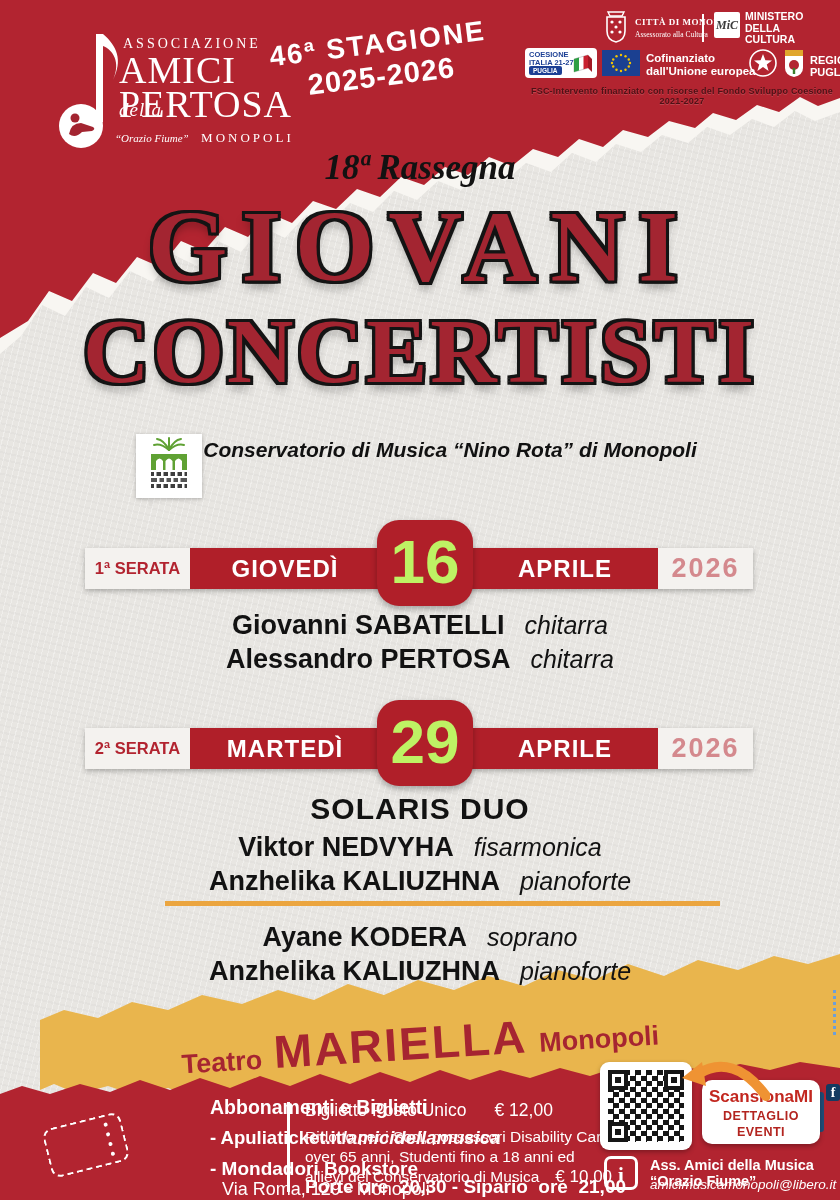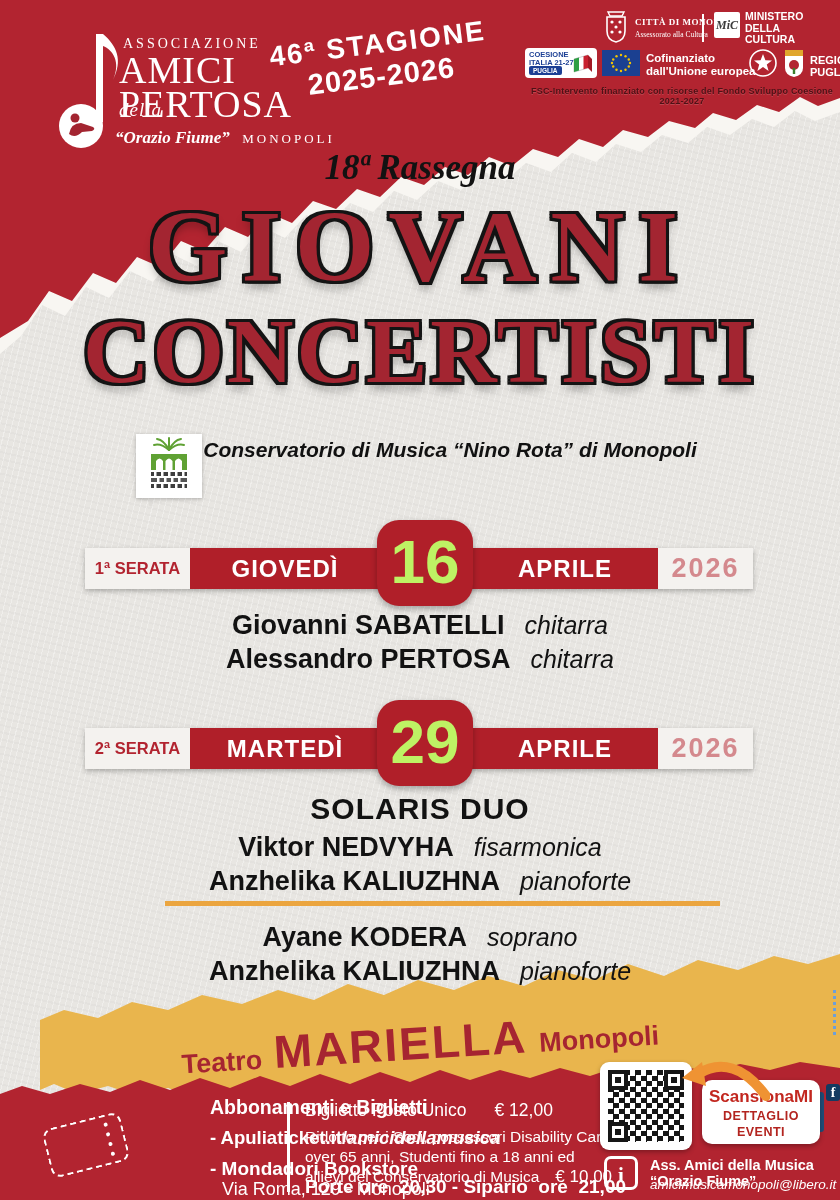--- a/index.html
+++ b/index.html
@@ -25,21 +25,21 @@
   }
   .header-red{
     left:0;top:0;width:840px;height:345px;background:#b22430;
     clip-path:polygon(0px 0px,840px 0px,840px 98px,818px 106px,800px 97px,779px 112px,757px 105px,736px 120px,713px 113px,695px 128px,669px 121px,648px 137px,623px 130px,603px 147px,579px 139px,558px 157px,533px 149px,512px 166px,489px 157px,468px 175px,445px 167px,424px 185px,401px 177px,380px 197px,357px 189px,336px 209px,313px 201px,292px 223px,269px 213px,248px 237px,225px 227px,204px 251px,181px 241px,160px 267px,137px 257px,116px 283px,93px 273px,72px 301px,49px 291px,28px 321px,0px 338px);
     z-index:2;
   }
   .hdr{z-index:3;color:#fff;}
   .assoc-super{font-family:"Liberation Serif",serif;font-size:14px;letter-spacing:3px;}
   .assoc-big{font-family:"Liberation Serif",serif;font-size:38px;letter-spacing:1px;line-height:33px;}
   .assoc-small{font-family:"Liberation Serif",serif;font-style:italic;font-size:19px;}
-  .assoc-script{font-family:"Liberation Serif",serif;font-style:italic;font-size:17px;font-weight:bold;}
+  .assoc-script{font-family:"Liberation Serif",serif;font-style:italic;font-size:11px;}
   .assoc-city{font-family:"Liberation Serif",serif;font-size:13px;letter-spacing:3px;}
   .season{transform:rotate(-7deg);text-align:center;font-weight:bold;}
   .season .l1{font-size:28px;letter-spacing:2px;}
   .season .l2{font-size:29px;letter-spacing:1px;}
   
   .badge-txt{line-height:1.1;font-weight:bold;}
   .fsc{font-size:9px;font-weight:bold;color:#4e1116;letter-spacing:.2px;text-shadow:0 1px 0 rgba(255,255,255,.15);}
   .vdiv{background:#fff;width:2px;}
   
   .kicker{font-family:"Liberation Serif",serif;font-style:italic;font-weight:bold;font-size:35px;color:#121212;text-align:center;z-index:3;}

